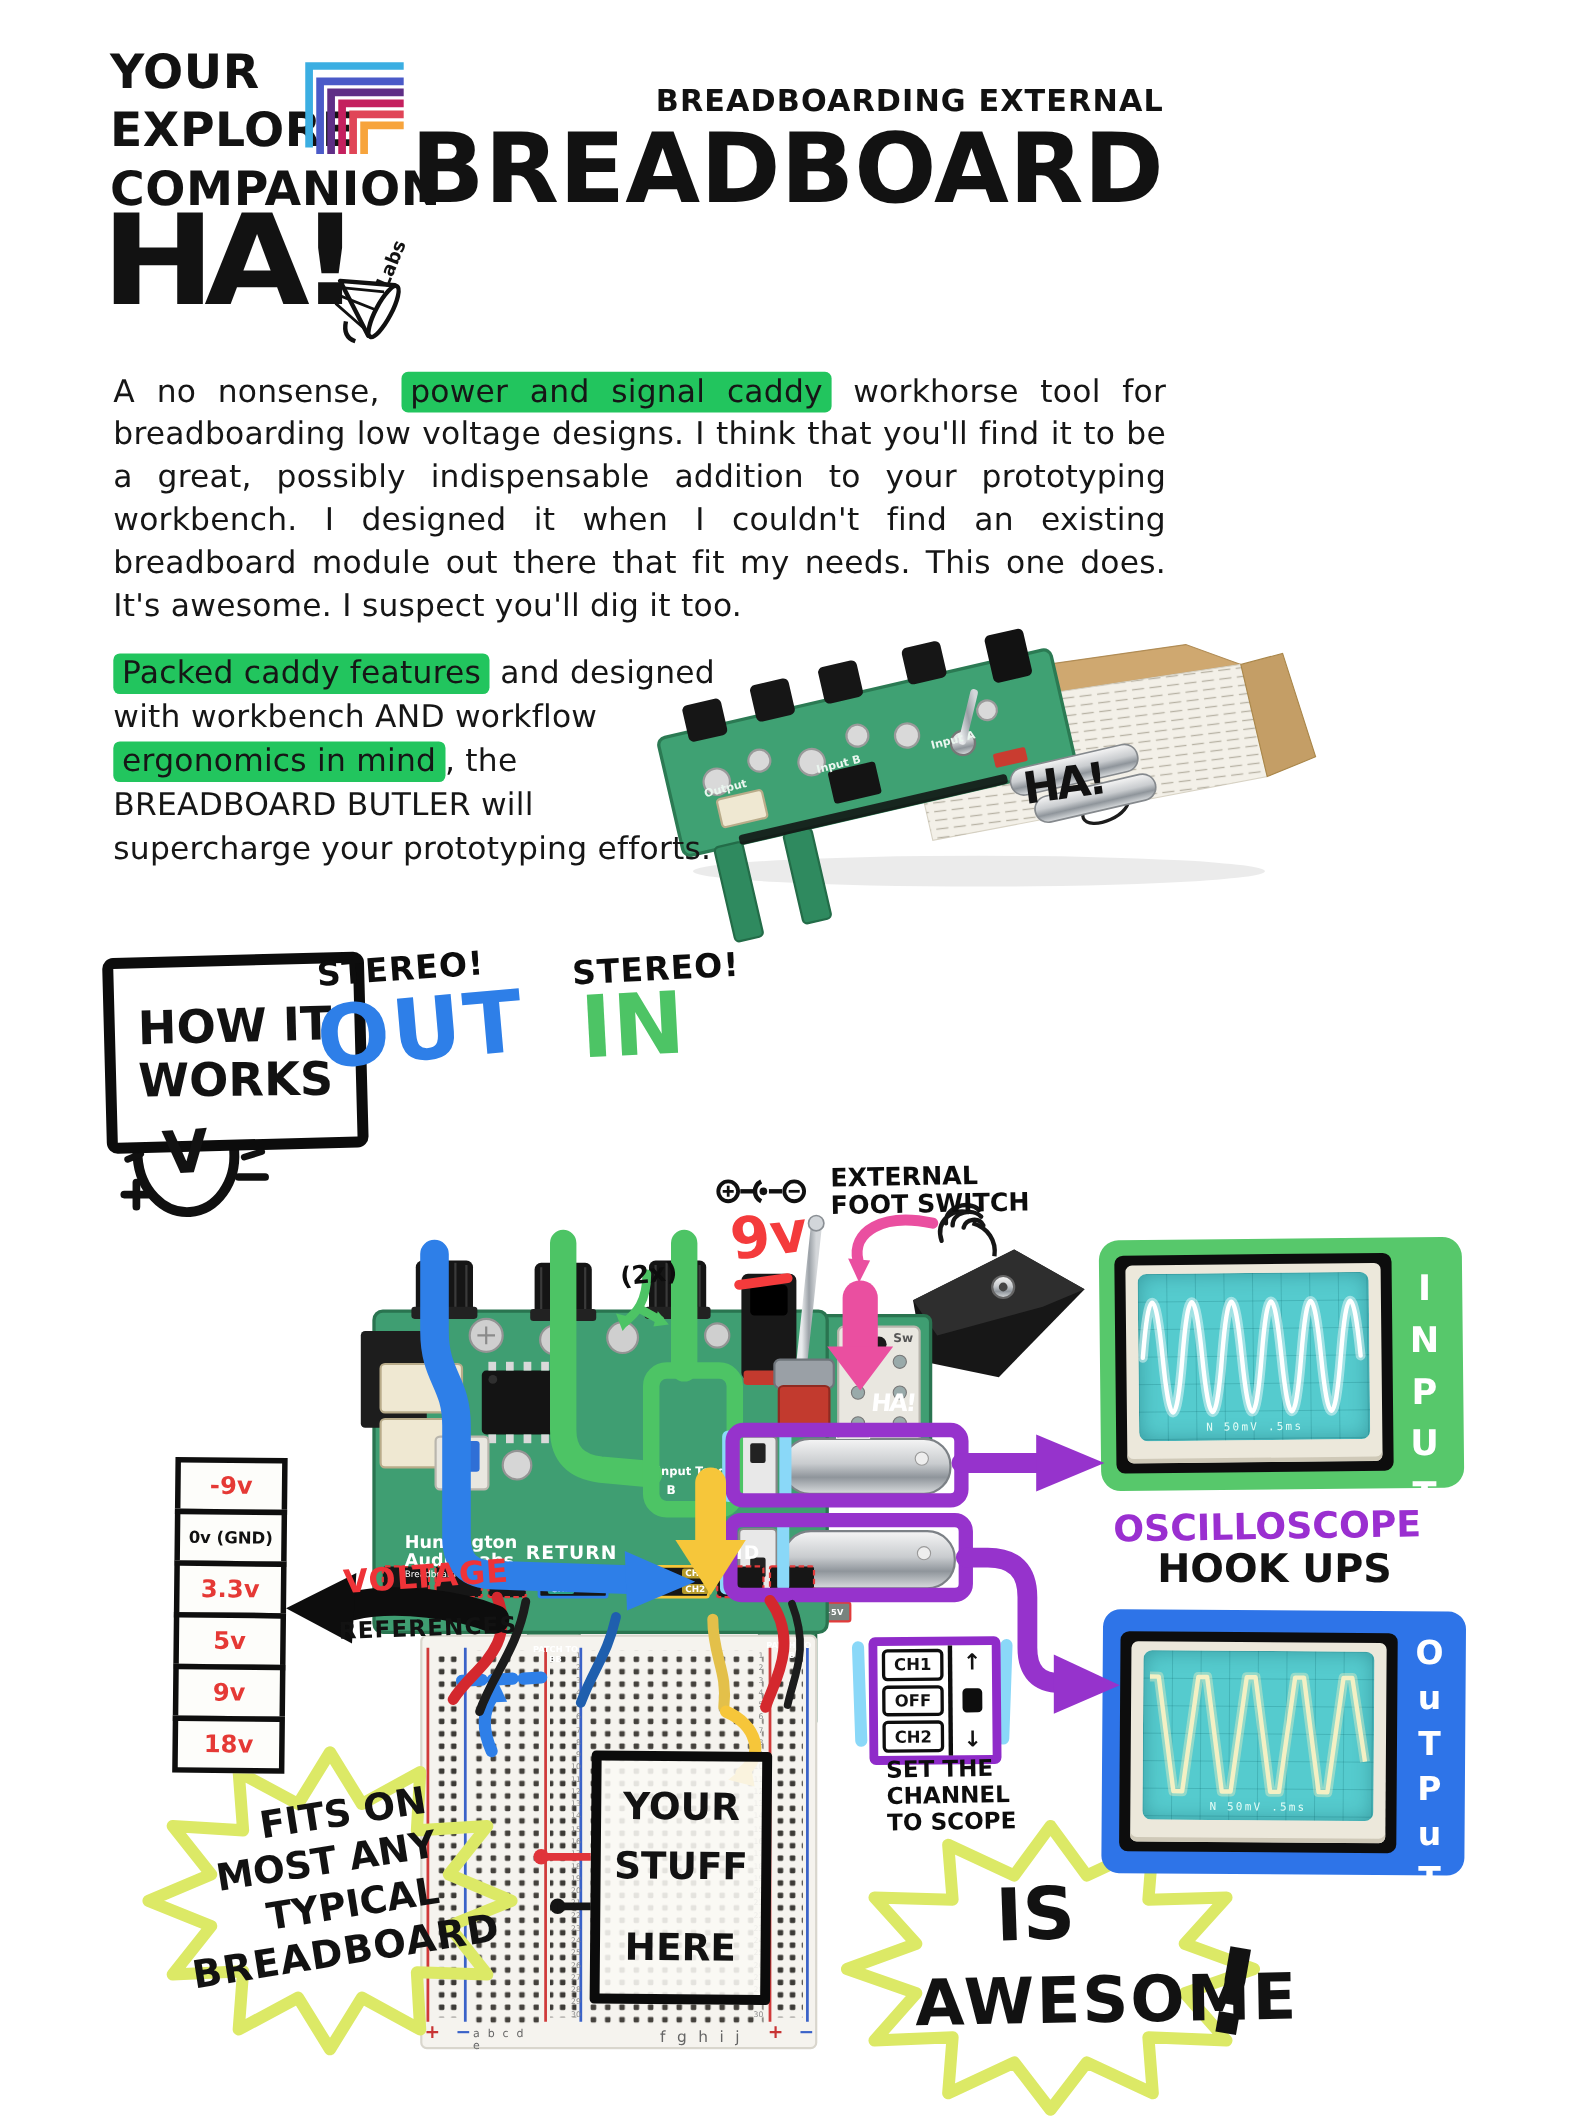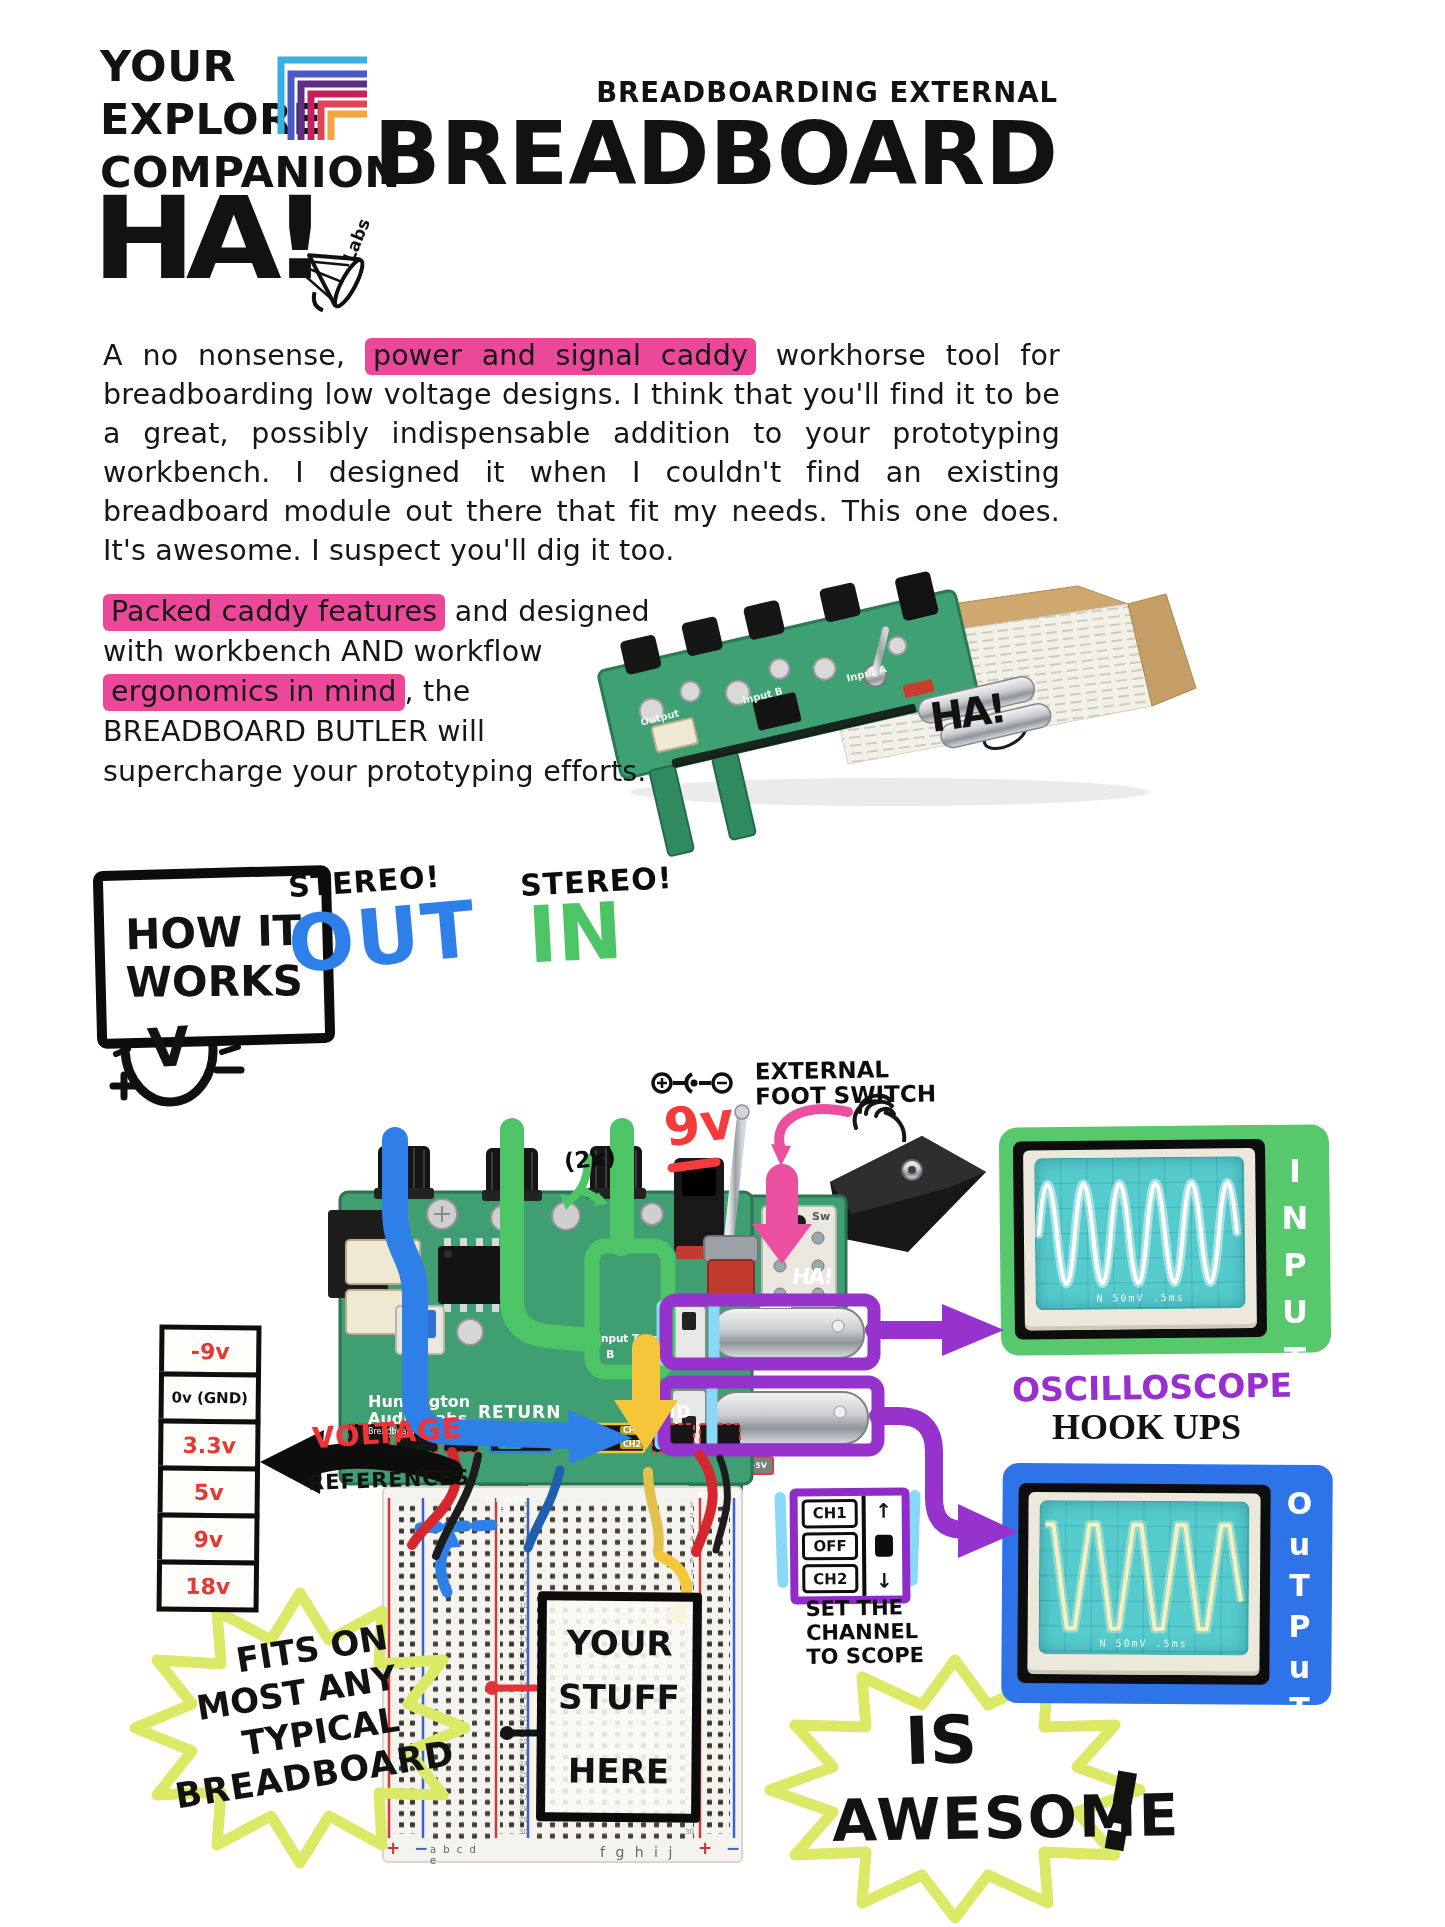--- a/index.html
+++ b/index.html
@@ -1,19 +1,19 @@
 <!DOCTYPE html>
 <html><head>
 <meta charset="utf-8">
 <style>
   html,body{margin:0;padding:0;background:#fff;}
   #page{position:relative;width:1445px;height:1927px;background:#ffffff;overflow:hidden;
         font-family:"DejaVu Sans",sans-serif;color:#121212;}
   .abs{position:absolute;}
-  .hl{background:#ec4899;border-radius:6px;padding:1px 8px 3px;
+  .hl{background:#22c55e;border-radius:6px;padding:1px 8px 3px;
       -webkit-box-decoration-break:clone;box-decoration-break:clone;}
   .body-text{font-size:28.5px;line-height:39px;text-align:justify;letter-spacing:.2px;color:#161616;}
   .marker{font-weight:800;color:#0d0d0d;}
   .vert{writing-mode:vertical-rl;text-orientation:upright;}
   .scope-frame{position:absolute;background:#0d0d0d;border-radius:8px;}
   .crt{position:absolute;background:#ece8db;border-radius:6px;box-shadow:inset 0 -4px 0 #cfc9b8;}
   .screen{position:absolute;background:#55cbce;border-radius:8px;overflow:hidden;
      background-image:linear-gradient(rgba(8,96,102,.22) 1px,transparent 1px),
                       linear-gradient(90deg,rgba(8,96,102,.22) 1px,transparent 1px);
      background-size:26px 25px;box-shadow:inset 0 0 18px rgba(0,60,70,.35);}
@@ -387,21 +387,21 @@
     <div class="vcell" style="color:#111;font-size:15px;">0v (GND)</div>
     <div class="vcell" style="color:#e53935;">3.3v</div>
     <div class="vcell" style="color:#e53935;">5v</div>
     <div class="vcell" style="color:#e53935;">9v</div>
     <div class="vcell" style="color:#e53935;">18v</div>
   </div>
   <div class="abs" style="left:312px;top:1416px;font-size:29px;font-weight:900;color:#ef3338;transform:rotate(-4deg);letter-spacing:1px;z-index:5;">VOLTAGE</div>
   <div class="abs" style="left:308px;top:1468px;font-size:21px;font-weight:900;transform:rotate(-2deg);letter-spacing:1px;z-index:5;">REFERENCES</div>
 
   <div class="abs" style="left:1012px;top:1368px;font-size:33px;font-weight:900;color:#9a2fd0;transform:rotate(-1deg);z-index:5;">OSCILLOSCOPE</div>
-  <div class="abs" style="left:1052px;top:1406px;font-size:36px;font-weight:900;z-index:5;font-family:Liberation Serif, serif;">HOOK UPS</div>
+  <div class="abs" style="left:1052px;top:1406px;font-size:36px;font-weight:900;z-index:5;">HOOK UPS</div>
 
   <div class="abs" style="left:790px;top:1488px;width:104px;height:100px;border:8px solid #8f2bc9;border-radius:6px;background:#fff;display:flex;z-index:5;transform:rotate(-.5deg);">
     <div style="flex:1;display:flex;flex-direction:column;padding:1px;">
       <div class="sw-cell">CH1</div>
       <div class="sw-cell">OFF</div>
       <div class="sw-cell">CH2</div>
     </div>
     <div style="width:36px;border-left:4px solid #0d0d0d;display:flex;flex-direction:column;align-items:center;justify-content:space-between;padding:3px 0;">
       <span style="font-size:20px;font-weight:900;">↑</span>
       <span style="width:18px;height:22px;background:#0d0d0d;border-radius:4px;"></span>

